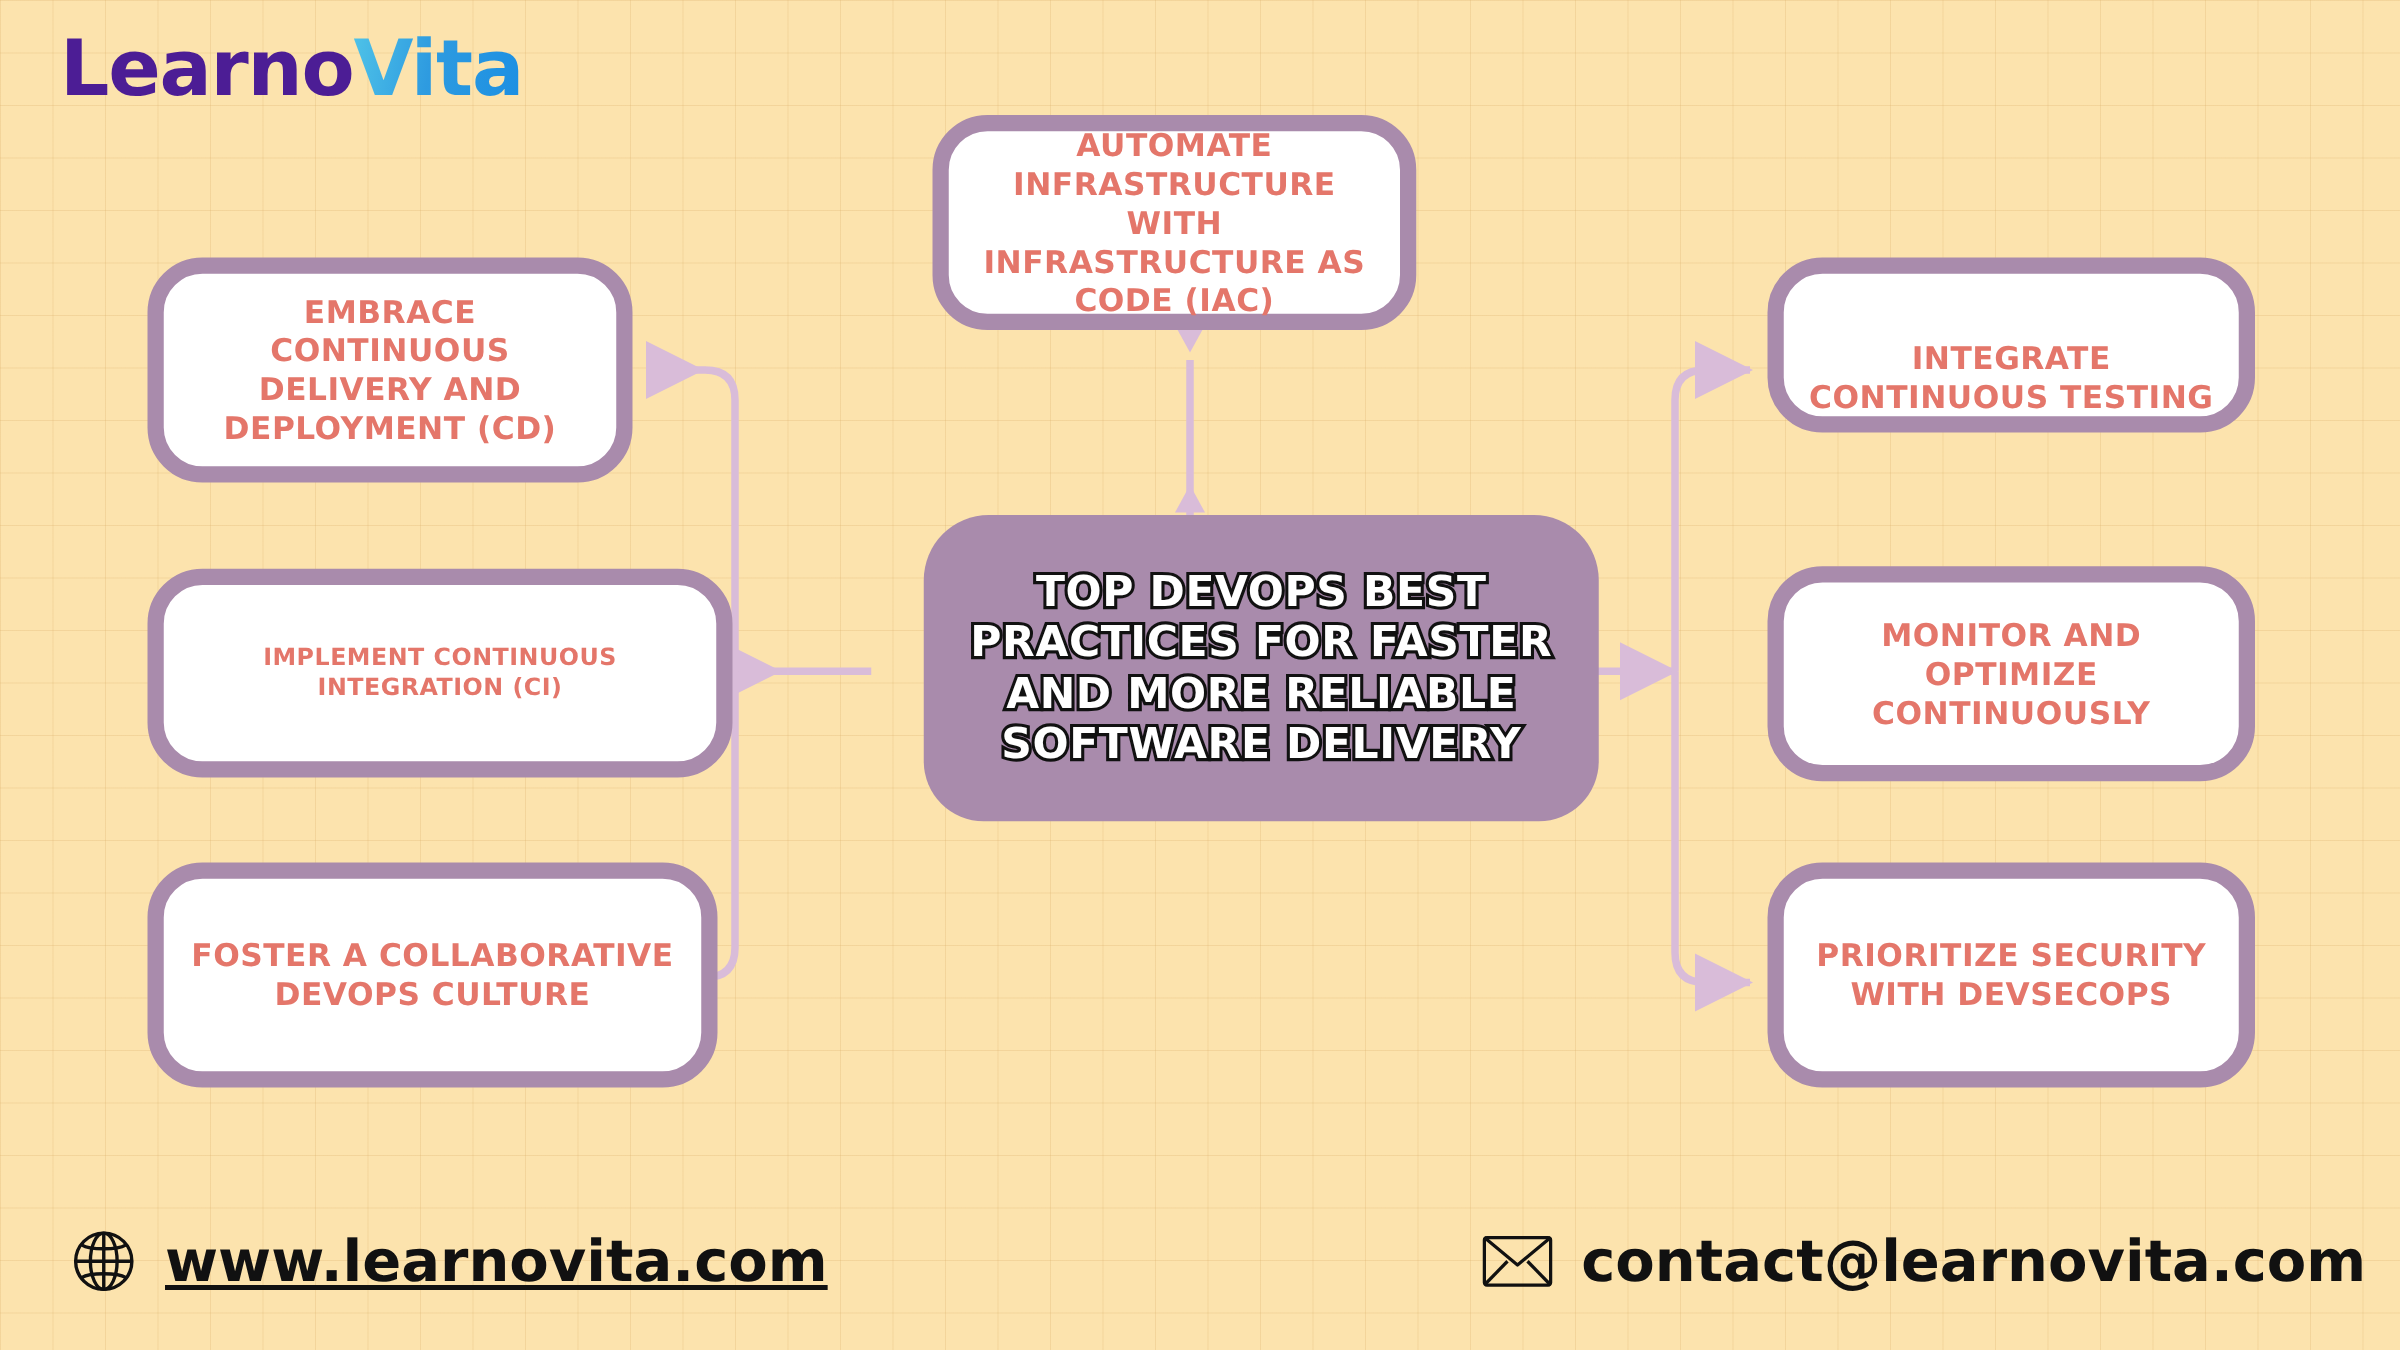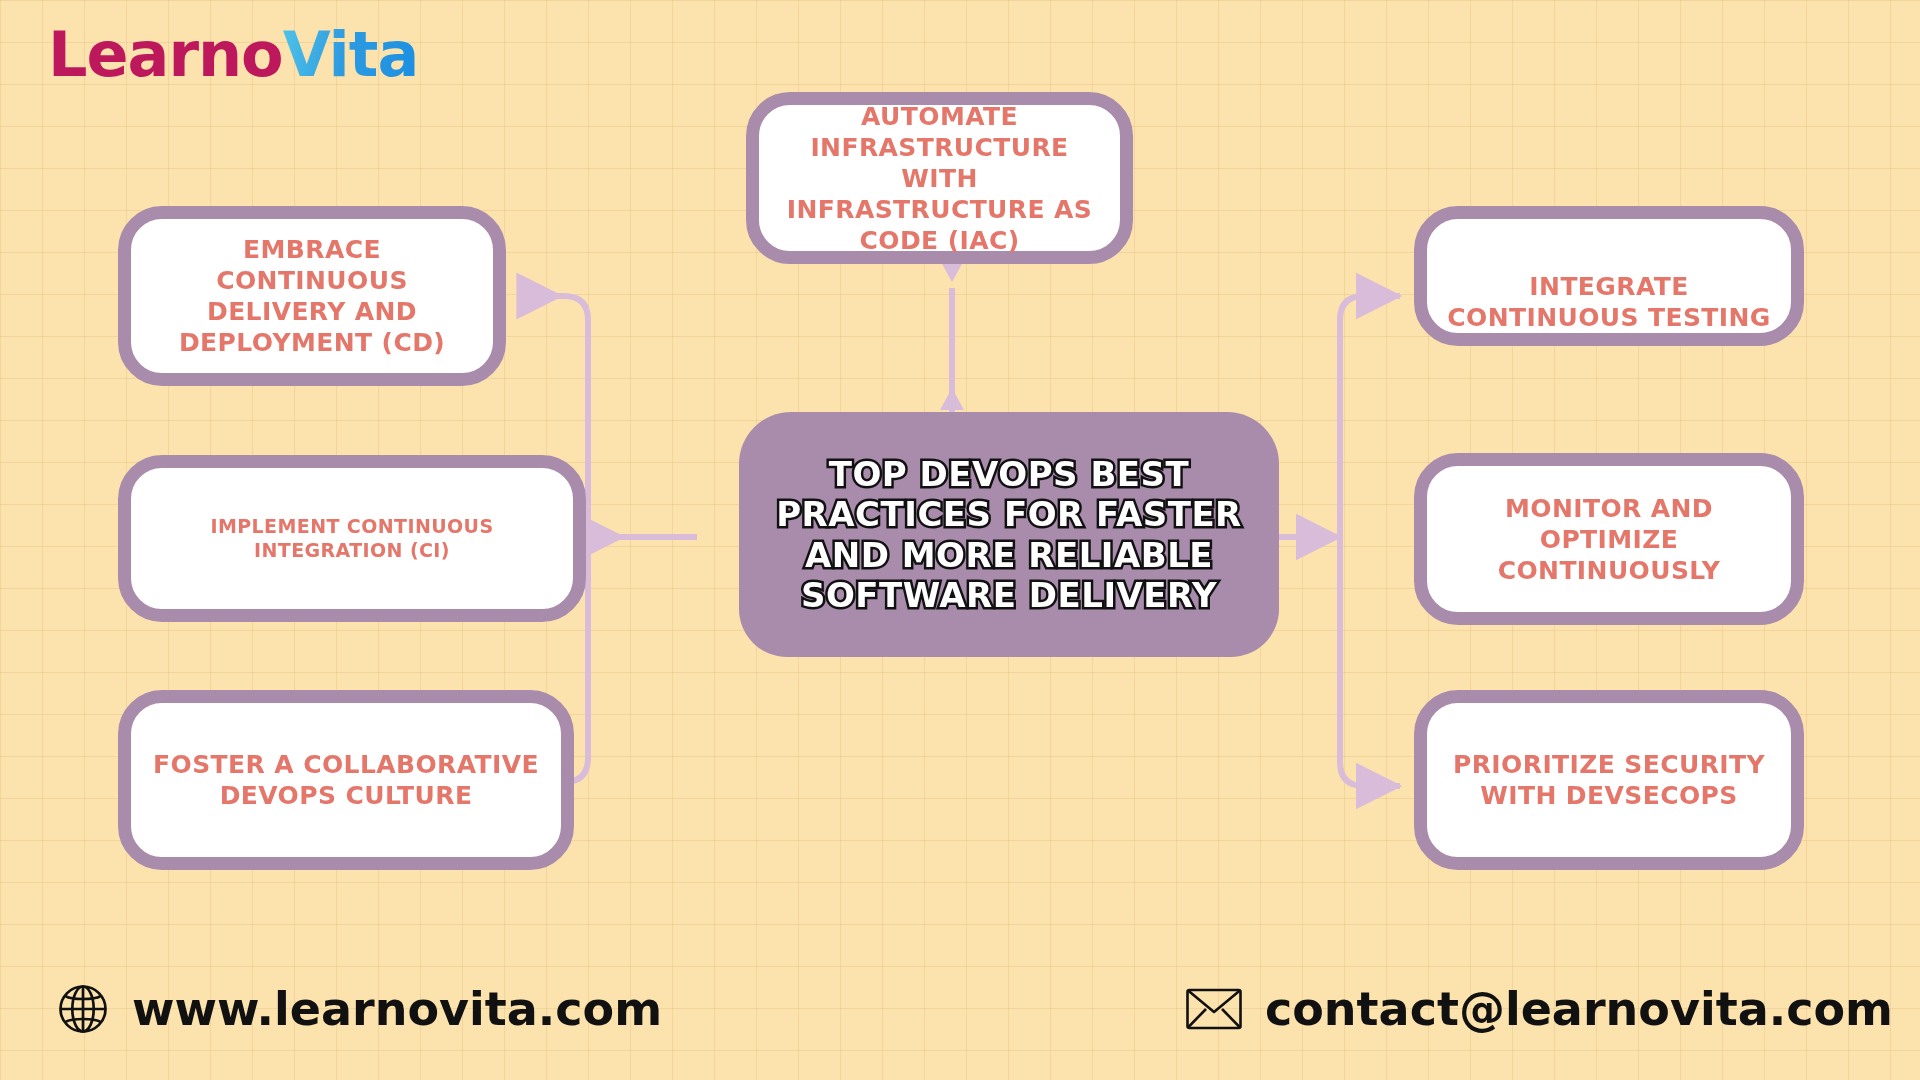--- a/index.html
+++ b/index.html
@@ -87,29 +87,29 @@
   .footer-item {
     position:absolute;
     bottom:44px;
     display:flex; align-items:center; gap:22px;
     font-family:"DejaVu Sans", sans-serif;
     font-weight:bold;
     font-size:46px;
     color:#111111;
     white-space:nowrap;
   }
-  #footer-web   { left:56px; }
+  #footer-web   { left:56px;text-decoration:underline; }
   #footer-mail  { left:1185px; }
   .footer-item svg { display:block; flex:0 0 auto; }
 </style>
 </head>
 <body style="background-color: rgb(252, 227, 173);">
 
 <div id="logo">
-  <span class="part-learno" style="color: #be185d;">Learno</span><span class="part-vita">Vita</span>
+  <span class="part-learno" style="color: #4c1d95;">Learno</span><span class="part-vita">Vita</span>
 </div>
 
 <svg id="connectors" viewBox="0 0 1920 1080">
   <defs>
     <marker id="arrowL" markerWidth="9" markerHeight="9" refX="7.4" refY="4.5" orient="auto" markerUnits="strokeWidth">
       <path d="M9,0.6 L9,8.4 L1.2,4.5 Z" fill="#d9bcd9"></path>
     </marker>
     <marker id="arrowR" markerWidth="9" markerHeight="9" refX="7.4" refY="4.5" orient="auto" markerUnits="strokeWidth">
       <path d="M0,0.6 L0,8.4 L7.8,4.5 Z" fill="#d9bcd9"></path>
     </marker>

